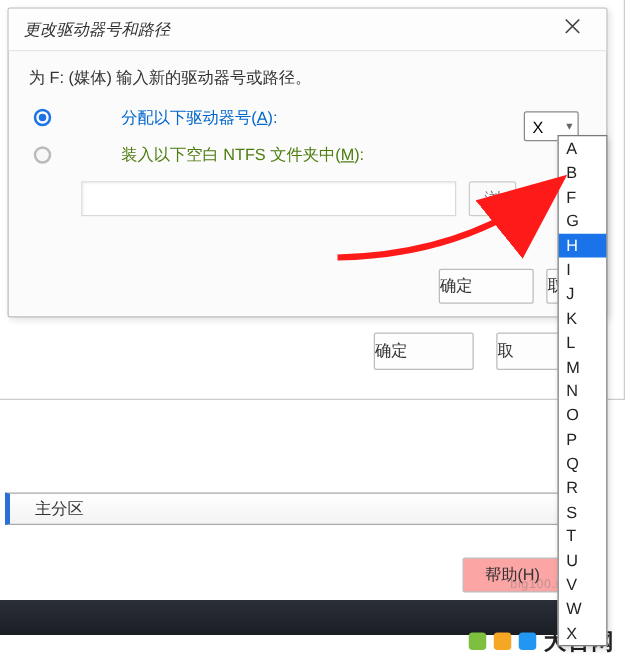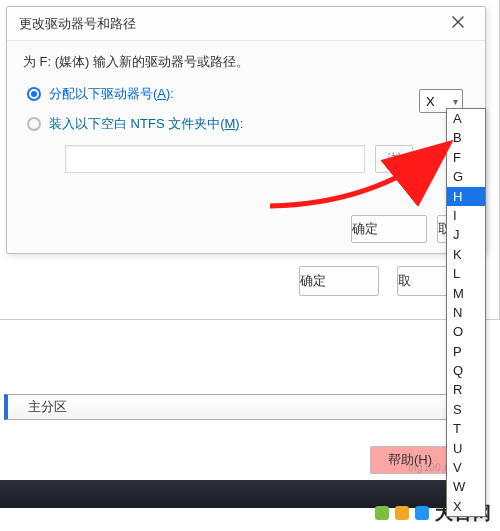--- a/index.html
+++ b/index.html
@@ -39,21 +39,21 @@
   .titlebar {
     display: flex;
     align-items: center;
     height: 34px;
     padding: 0 8px 0 12px;
     background: #fdfdfd;
     border-bottom: 1px solid #e6e6e6;
     font-size: 13px;
     color: #333;
   }
-  .titlebar .title { flex: 1; }
+  .titlebar .title { flex: 1; font-style: italic; }
   .close-btn {
     width: 38px; height: 26px;
     line-height: 24px;
     text-align: center;
     font-size: 16px;
     color: #444;
     cursor: pointer;
   }
   .body {
     padding: 12px 0 8px 14px;
@@ -85,22 +85,23 @@
     border-radius: 50%;
     background: #1a73e8;
   }
   .radio.disabled {
     border-color: #bbb;
     background: #f7f7f7;
   }
   .opt-label {
     font-size: 13px;
     color: #0066cc;
-  }
-  .opt-label.disabled { color: #0369a1; }
+    margin-left: 48px;
+  }
+  .opt-label.disabled { color: #4d7c0f; }
   .opt-label .u { text-decoration: underline; }
   .combo {
     position: absolute;
     right: 22px;
     top: 82px;
     width: 44px;
     height: 24px;
     background: #fff;
     border: 1px solid #8a8a8a;
     border-radius: 2px;

